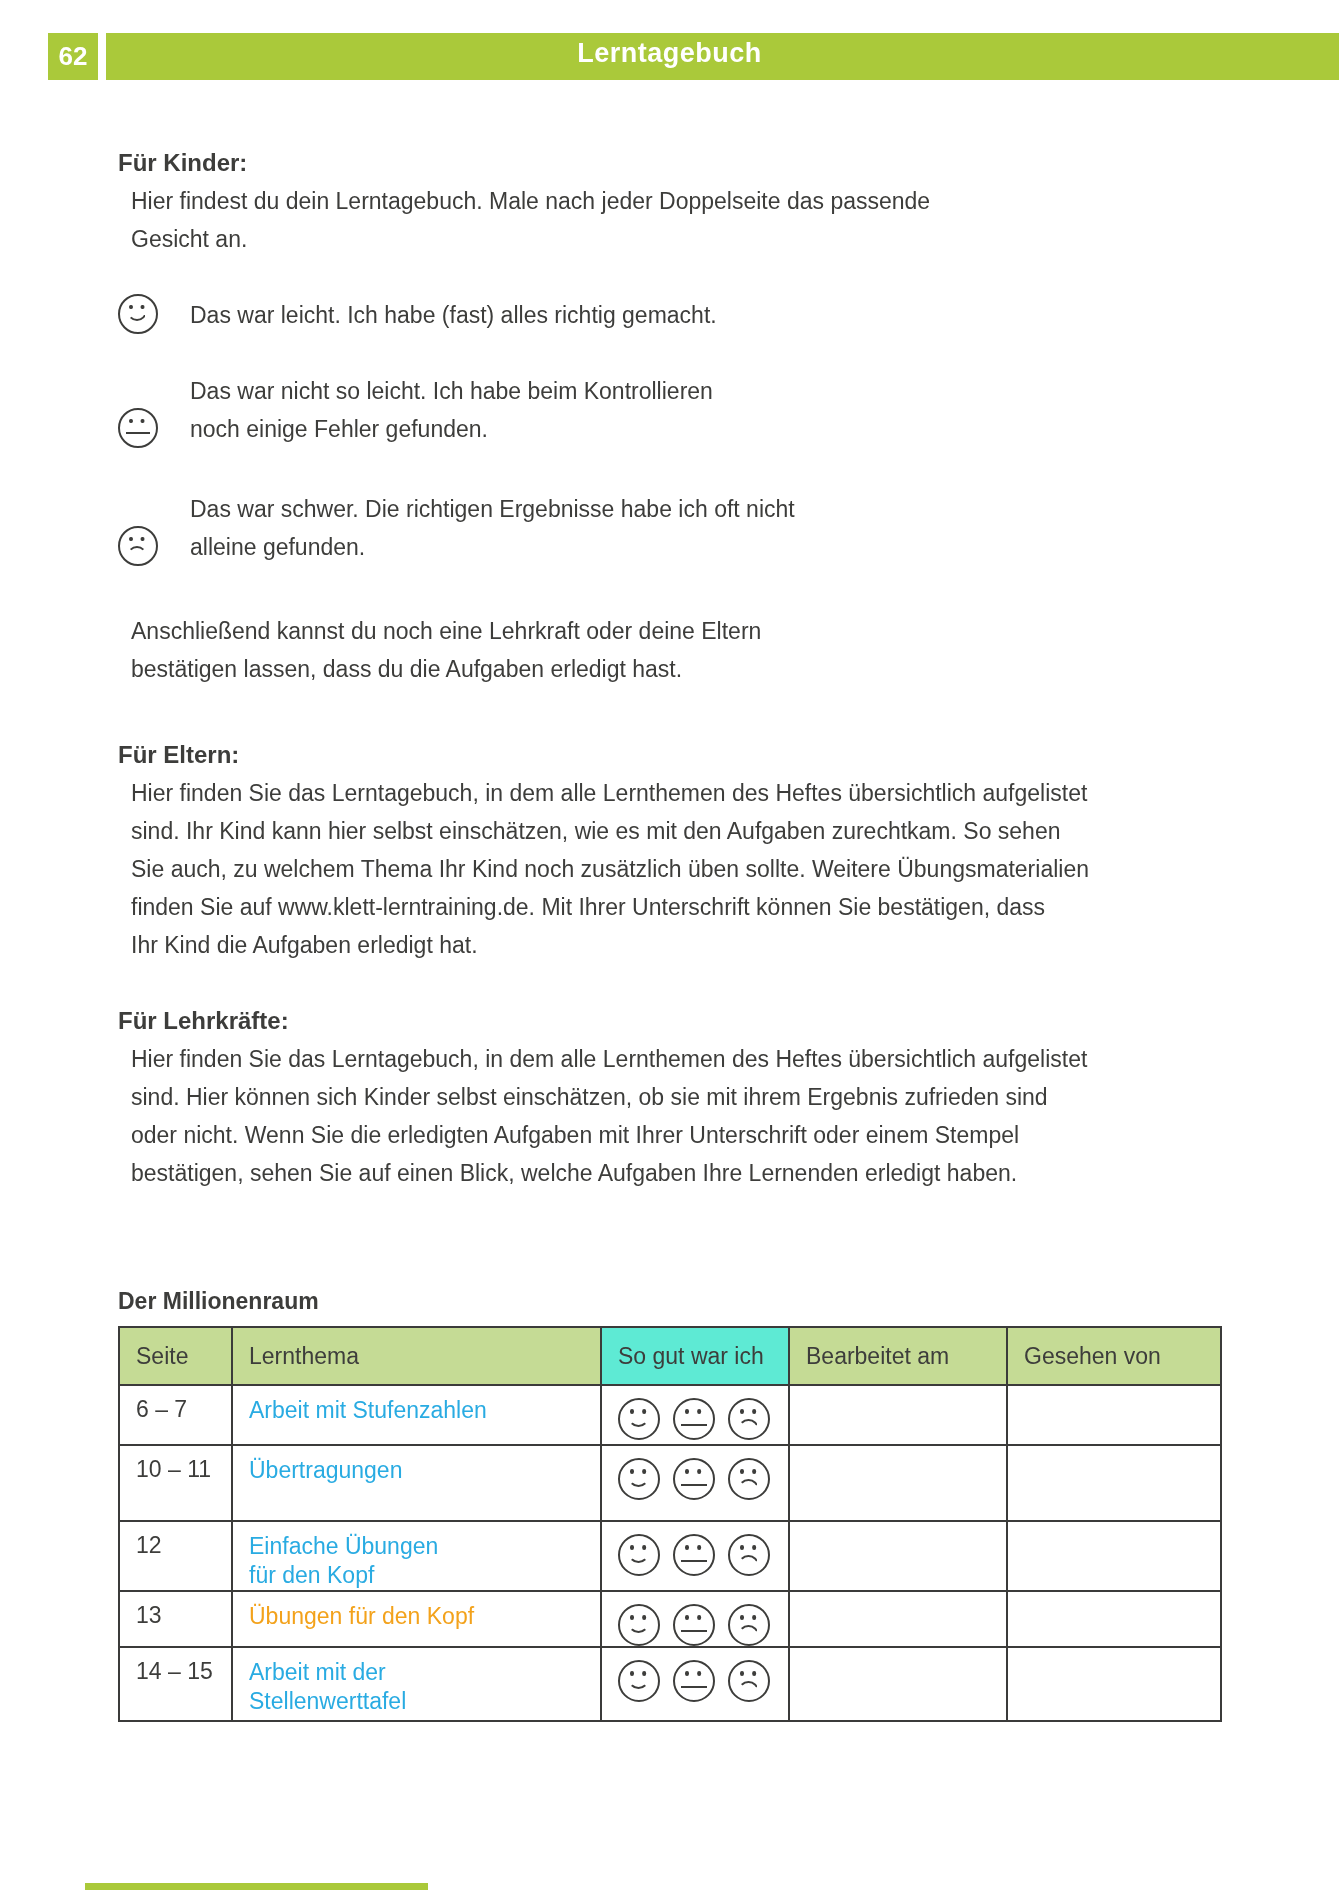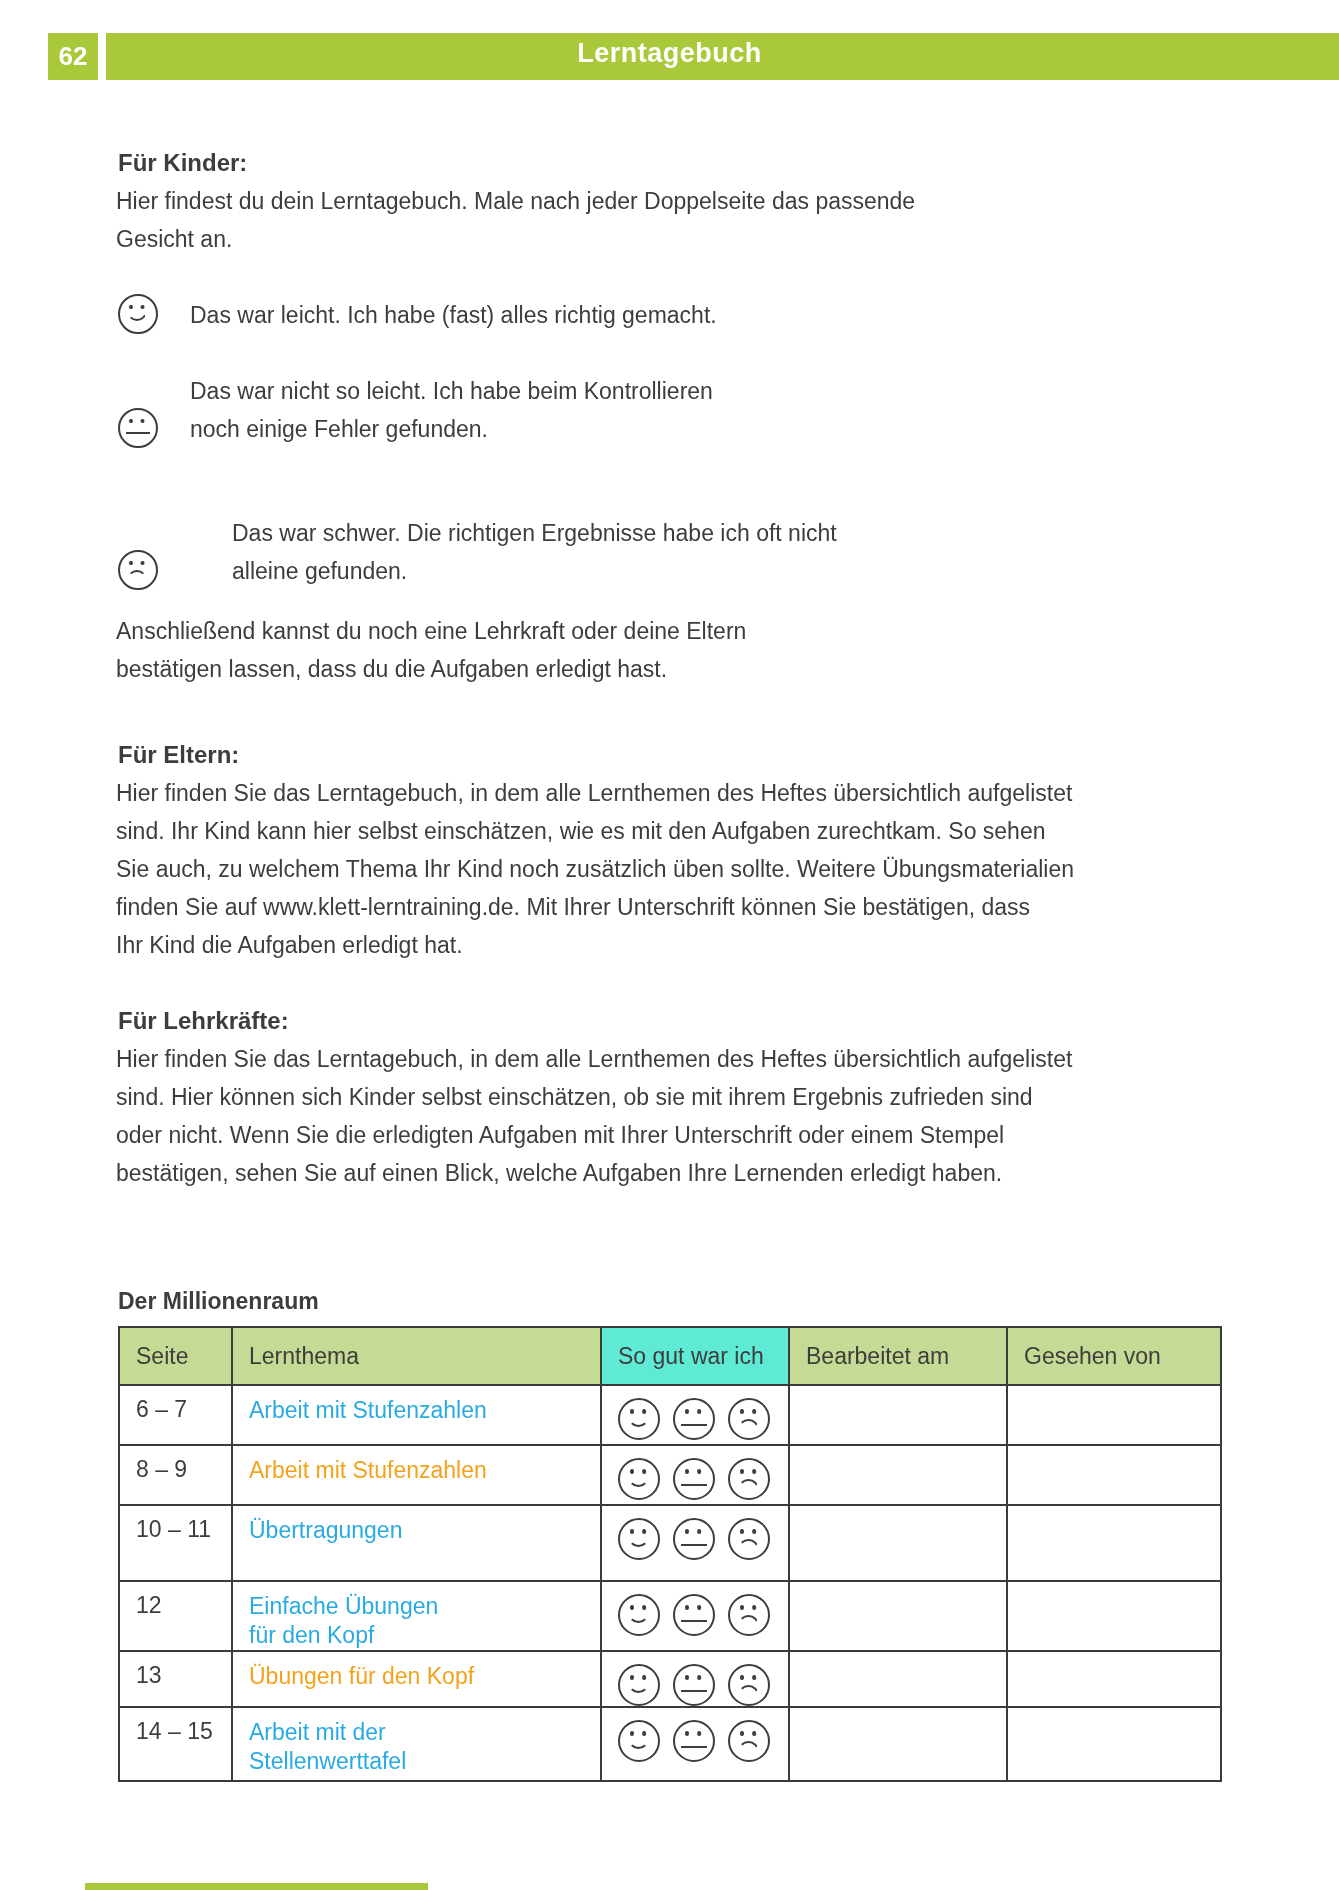--- a/index.html
+++ b/index.html
@@ -20,21 +20,21 @@
     position:absolute; left:106px; right:0; top:33px; height:47px;
     background:#aac93a;
   }
   .header-title {
     position:absolute; left:0; right:0; top:33px; height:40px;
     display:flex; align-items:center; justify-content:center;
     color:#fff; font-weight:bold; font-size:27px; letter-spacing:0.5px;
   }
 
   
-  .tb { position:absolute; left:116px; width:1160px; font-size:23px; line-height:38px; white-space:pre-line; }
+  .tb { position:absolute; left:131px; width:1160px; font-size:23px; line-height:38px; white-space:pre-line; }
   .hd { position:absolute; left:118px; font-size:24px; font-weight:bold; line-height:30px; }
 
   
   .face {
     display:inline-block; position:relative;
     font-size:36px; width:1em; height:1em;
     border:0.06em solid #3d3d3b; border-radius:50%;
     box-sizing:content-box; background:#fff; flex:0 0 auto;
   }
   .face::before {
@@ -98,21 +98,21 @@
   <span class="face happy"></span>
   <span class="legend-text" style="margin-top:-4px;">Das war leicht. Ich habe (fast) alles richtig gemacht.</span>
 </div>
 
 <div class="legend-item" style="top:376px;">
   <span class="face neutral"></span>
   <span class="legend-text" style="margin-top:-4px;">Das war nicht so leicht. Ich habe beim Kontrollieren
 noch einige Fehler gefunden.</span>
 </div>
 
-<div class="legend-item" style="top:518px;gap:42px;">
+<div class="legend-item" style="top:494px;">
   <span class="face sad"></span>
   <span class="legend-text" style="margin-top:-4px;">Das war schwer. Die richtigen Ergebnisse habe ich oft nicht
 alleine gefunden.</span>
 </div>
 
 <div class="tb" style="top:612px;">Anschließend kannst du noch eine Lehrkraft oder deine Eltern
 bestätigen lassen, dass du die Aufgaben erledigt hast.</div>
 
 <div class="hd" style="top:740px;">Für Eltern:</div>
 <div class="tb" style="top:774px;">Hier finden Sie das Lerntagebuch, in dem alle Lernthemen des Heftes übersichtlich aufgelistet
@@ -153,33 +153,20 @@
       <td>
         <span class="faces-group">
           <span class="face face-lg happy"></span>
           <span class="face face-lg neutral"></span>
           <span class="face face-lg sad"></span>
         </span>
       </td>
       <td></td>
       <td></td>
     </tr>
-    <tr style="height:60px;">
-      <td>8 – 9</td>
-      <td class="cell-theme" style="color: rgb(243, 162, 27);">Arbeit mit Stufenzahlen</td>
-      <td>
-        <span class="faces-group">
-          <span class="face face-lg happy"></span>
-          <span class="face face-lg neutral"></span>
-          <span class="face face-lg sad"></span>
-        </span>
-      </td>
-      <td></td>
-      <td></td>
-    </tr>
     <tr style="height:76px;margin-left:9px;">
       <td>10 – 11</td>
       <td class="cell-theme" style="color: rgb(41, 171, 226);">Übertragungen</td>
       <td>
         <span class="faces-group">
           <span class="face face-lg happy"></span>
           <span class="face face-lg neutral"></span>
           <span class="face face-lg sad"></span>
         </span>
       </td>

